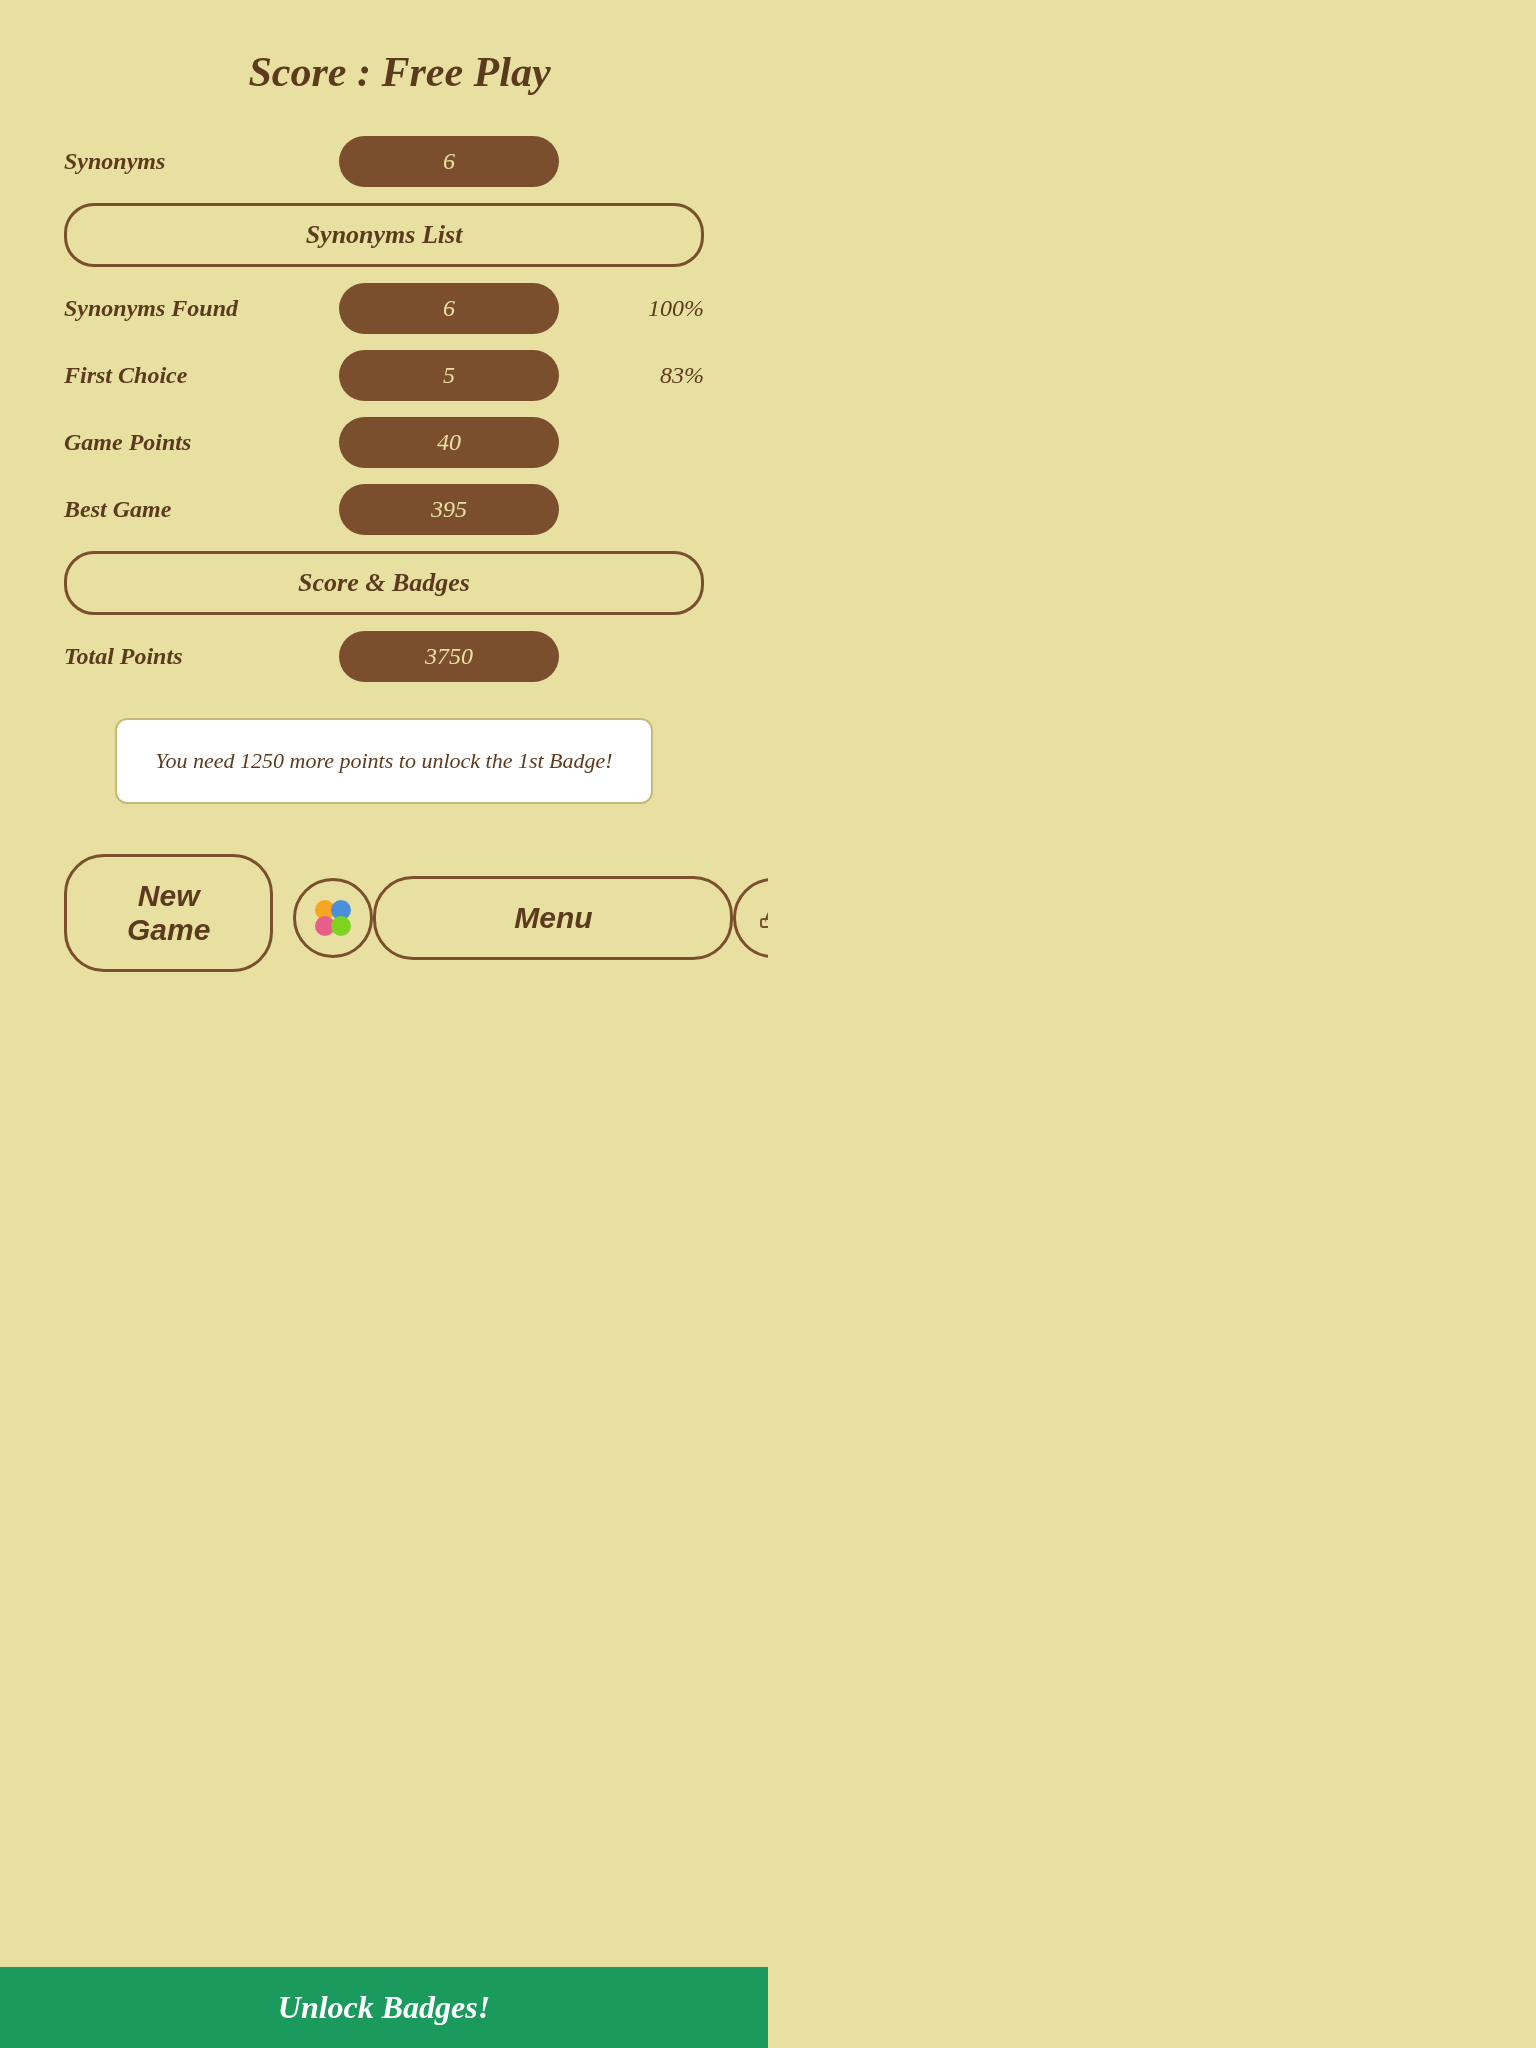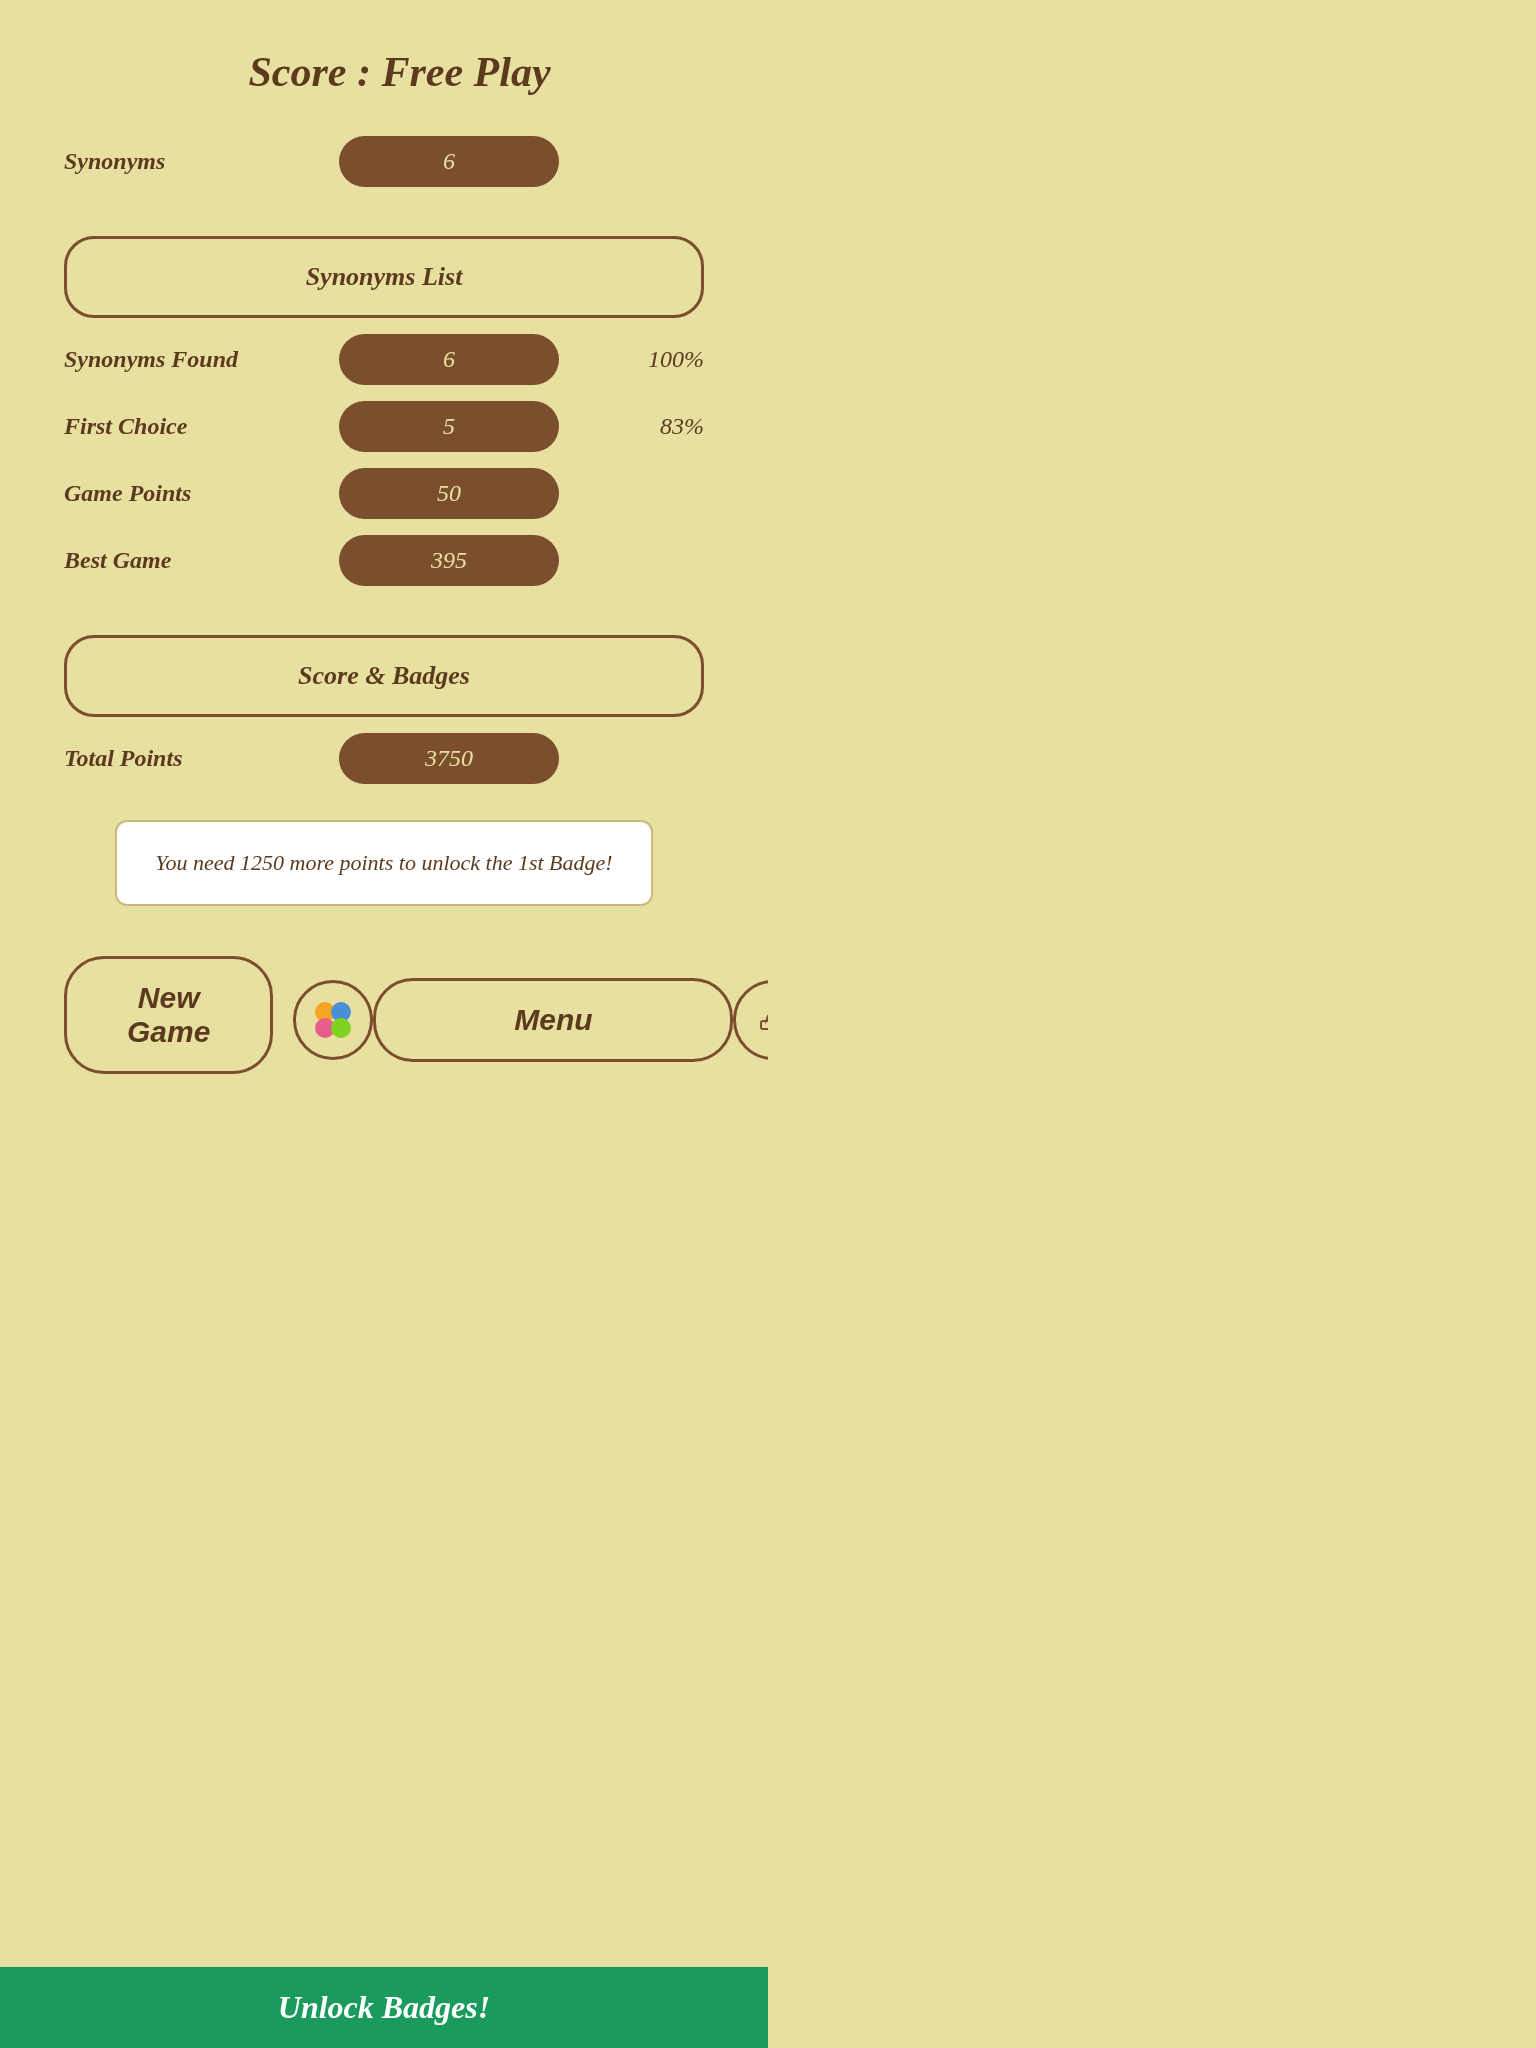--- a/index.html
+++ b/index.html
@@ -66,29 +66,28 @@
       font-size: 24px;
       font-style: italic;
       color: #5c3a1e;
       min-width: 70px;
       text-align: right;
     }
 
     .outline-pill {
       border: 3px solid #7b4f2e;
       border-radius: 30px;
-      padding: 23px 30px;
+      padding: 14px 30px;
       text-align: center;
       color: #5c3a1e;
       font-size: 26px;
       font-style: italic;
       font-weight: bold;
       background-color: transparent;
       width: 100%;
-      margin-top: 33px;
     }
 
     .badge-message-box {
       width: 538px;
       background-color: white;
       border: 2px solid #c8b87a;
       border-radius: 12px;
       padding: 28px 32px;
       margin-top: 36px;
       text-align: center;
@@ -193,21 +192,21 @@
   </div>
 
   <div class="stat-row">
     <span class="stat-label">First Choice</span>
     <div class="stat-value-pill">5</div>
     <span class="stat-percent">83%</span>
   </div>
 
   <div class="stat-row">
     <span class="stat-label">Game Points</span>
-    <div class="stat-value-pill">50</div>
+    <div class="stat-value-pill">40</div>
     <span class="stat-percent">&nbsp;</span>
   </div>
 
   <div class="stat-row">
     <span class="stat-label">Best Game</span>
     <div class="stat-value-pill">395</div>
     <span class="stat-percent">&nbsp;</span>
   </div>
 
   <div>

